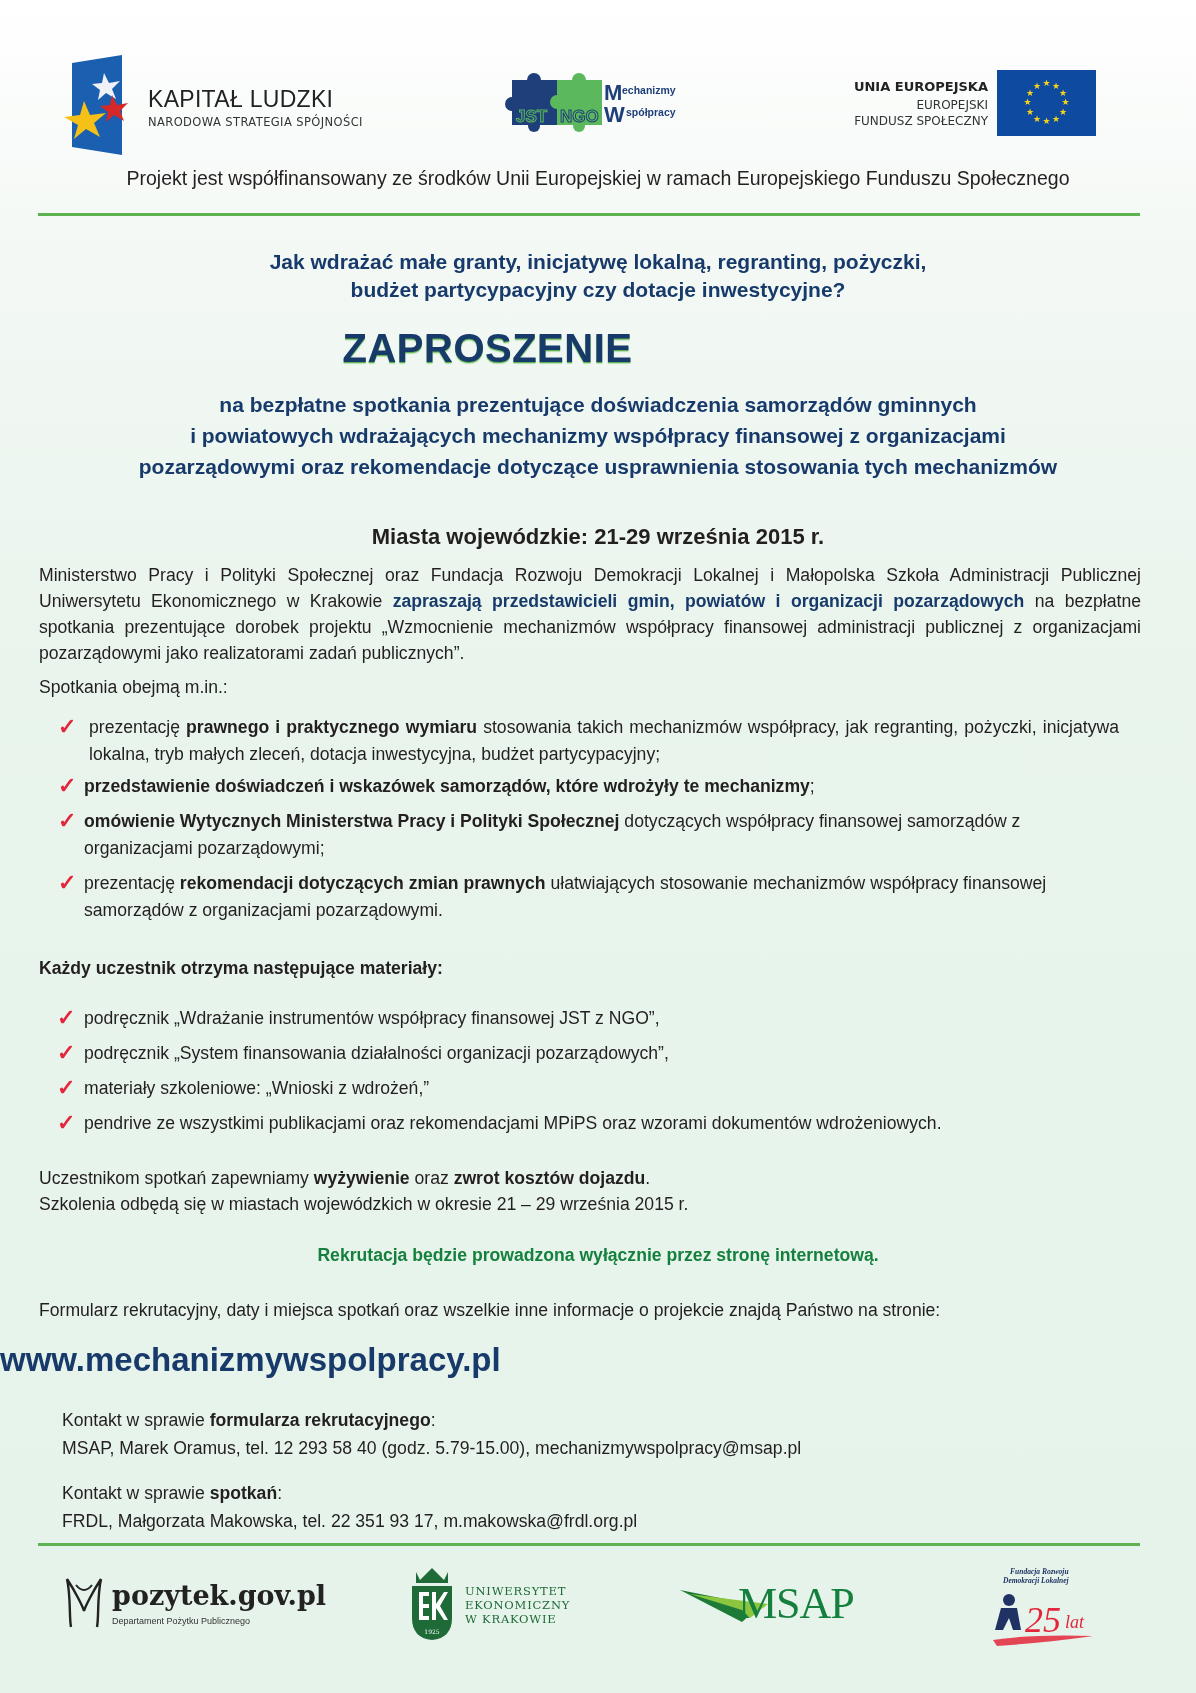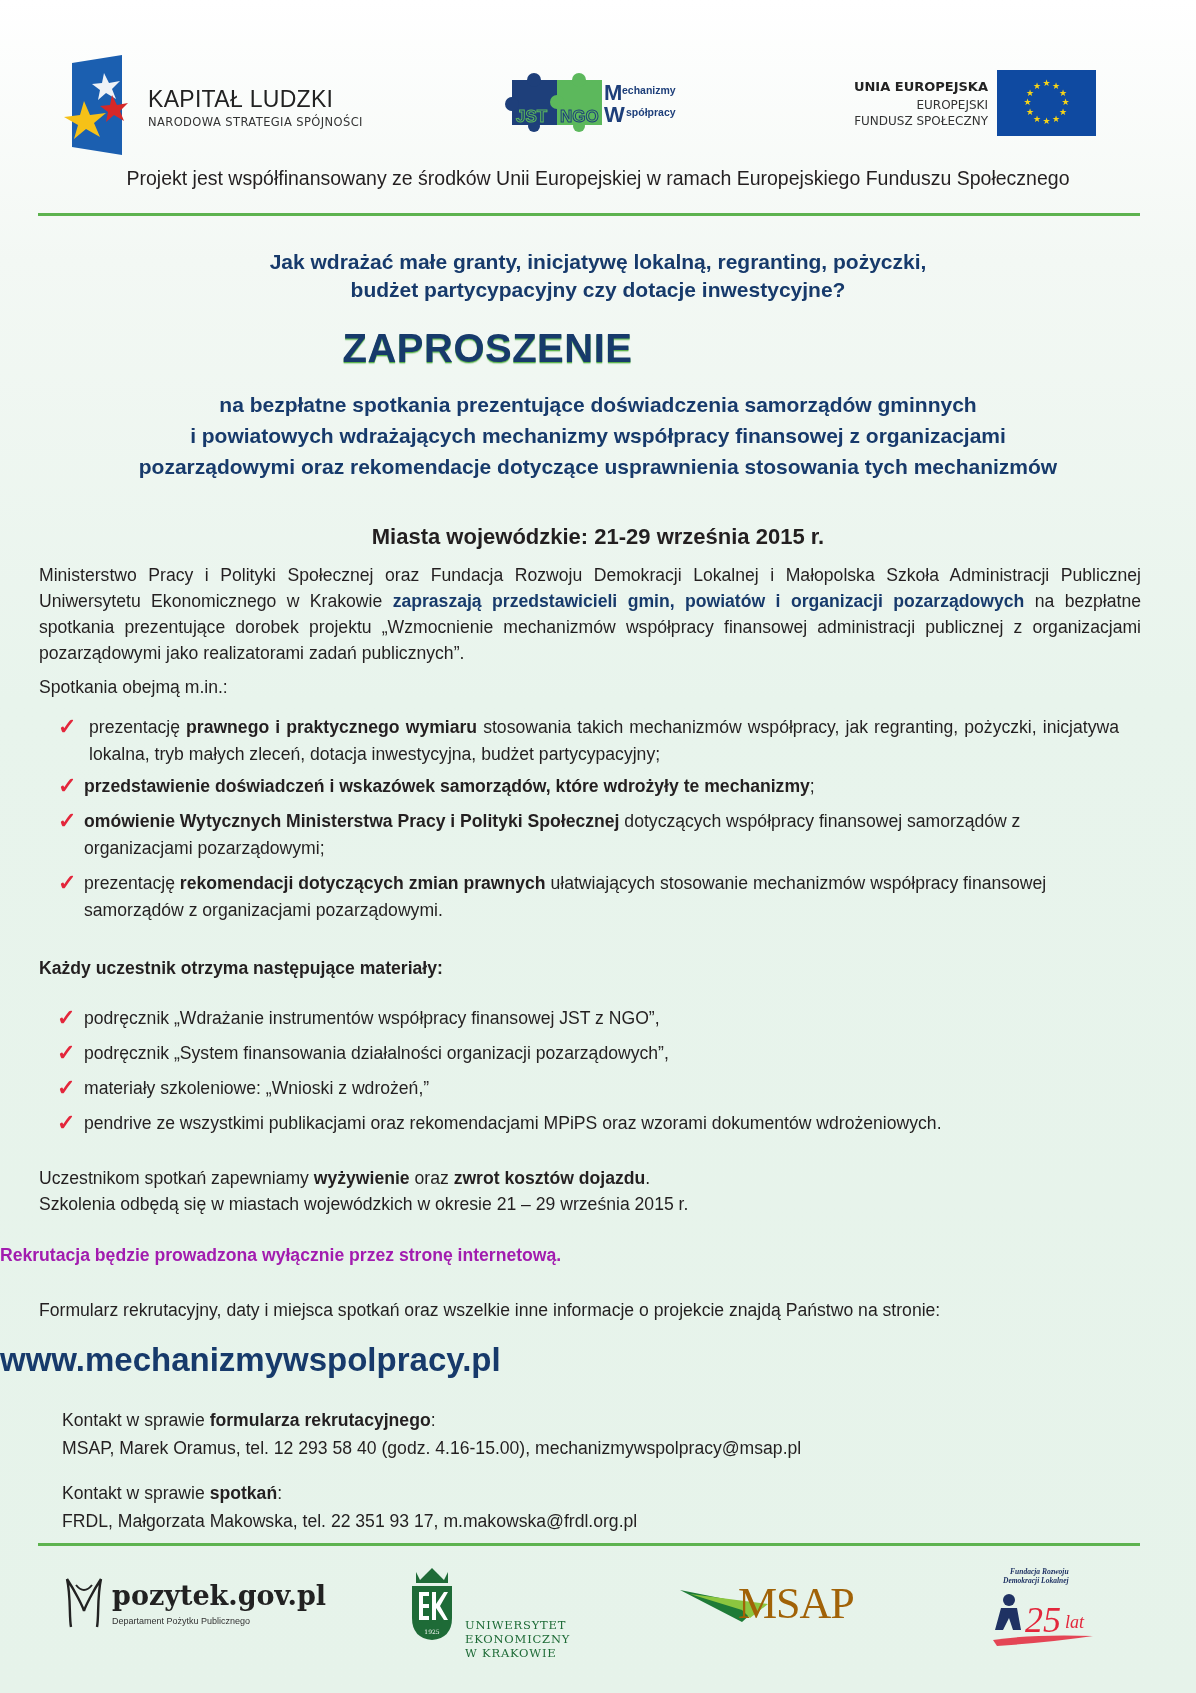--- a/index.html
+++ b/index.html
@@ -31,31 +31,31 @@
   .invite { left: 0; width: 1196px; text-align: center; font-size: 21px; font-weight: bold; color: #173a6b; line-height: 31px; }
   .cities { left: 0; width: 1196px; top: 524px; text-align: center; font-size: 22px; font-weight: bold; color: #231f20; }
 
   .para { left: 39px; width: 1102px; font-size: 17.6px; line-height: 26px; text-align: justify; }
   .para .navyb { color: #173a6b; font-weight: bold; }
   .line { font-size: 17.6px; line-height: 26px; white-space: nowrap; }
 
   .check { position: absolute; color: #e3263b; font-size: 22px; font-weight: bold; line-height: 26px; }
   .item { position: absolute; font-size: 17.6px; line-height: 27px; }
 
-  .rekr { left: 0; width: 1196px; top: 1245px; text-align: left; font-size: 17.6px; font-weight: bold; color: #a21caf; }
+  .rekr { left: 0; width: 1196px; top: 1245px; text-align: center; font-size: 17.6px; font-weight: bold; color: #15803d; }
   .url { left: 0; width: 1196px; top: 1341px; text-align: left; font-size: 33px; font-weight: bold; color: #173a6b; }
 
   
   .poz-icon { left: 63px; top: 1577px; width: 42px; height: 52px; }
   .poz-title { left: 112px; top: 1580px; font-family: "DejaVu Serif", serif; font-weight: bold; font-size: 27px; color: #222; }
   .poz-sub { left: 112px; top: 1616px; font-size: 9px; color: #333; }
   .ue-crest { left: 410px; top: 1568px; width: 44px; height: 72px; }
-  .uek-text { left: 465px; top: 1584px; font-family: "DejaVu Serif", serif; font-size: 11.5px; color: #1e6b37; line-height: 14px; letter-spacing: 0.8px; margin-top: 34px; }
+  .uek-text { left: 465px; top: 1584px; font-family: "DejaVu Serif", serif; font-size: 11.5px; color: #1e6b37; line-height: 14px; letter-spacing: 0.8px; }
   .msap-sw { left: 680px; top: 1588px; width: 95px; height: 40px; }
-  .msap-text { left: 738px; top: 1578px; font-family: "Liberation Serif", serif; font-size: 44px; color: #a16207; letter-spacing: -1px; text-align: right; }
+  .msap-text { left: 738px; top: 1578px; font-family: "Liberation Serif", serif; font-size: 44px; color: #15803d; letter-spacing: -1px; text-align: right; }
   .frdl-top { left: 1003px; top: 1567px; font-family: "Liberation Serif", serif; font-style: italic; font-weight: bold; font-size: 7.5px; color: #1f3263; line-height: 9px; text-align: right; }
   .frdl-fig { left: 993px; top: 1590px; width: 140px; height: 70px; }
 </style>
 </head>
 <body>
 
 <div class="abs kl-flag">
   <svg width="70" height="100" viewBox="0 0 70 100">
     <polygon points="10,8 60,0 60,100 10,92" fill="#1b5fb0"></polygon>
     <polygon points="42,18 47,28 58,26 50,34 54,44 44,38 36,45 38,35 30,29 40,28" fill="#eef2f7"></polygon>
@@ -159,21 +159,21 @@
 </div>
 <div class="abs line" style="left:39px; top:1191px">Szkolenia odbędą się w miastach wojewódzkich w okresie 21 – 29 września 2015 r.</div>
 
 <div class="abs rekr">Rekrutacja będzie prowadzona wyłącznie przez stronę internetową.</div>
 <div class="abs line" style="left:39px; top:1297px">Formularz rekrutacyjny, daty i miejsca spotkań oraz wszelkie inne informacje o projekcie znajdą Państwo na stronie:</div>
 <div class="abs url">www.mechanizmywspolpracy.pl</div>
 
 <div class="abs line" style="left:62px; top:1407px">
   <span>Kontakt w sprawie </span><b>formularza rekrutacyjnego</b><span>:</span>
 </div>
-<div class="abs line" style="left:62px; top:1435px">MSAP, Marek Oramus, tel. 12 293 58 40 (godz. 4.16-15.00), mechanizmywspolpracy@msap.pl</div>
+<div class="abs line" style="left:62px; top:1435px">MSAP, Marek Oramus, tel. 12 293 58 40 (godz. 5.79-15.00), mechanizmywspolpracy@msap.pl</div>
 <div class="abs line" style="left:62px; top:1480px">
   <span>Kontakt w sprawie </span><b>spotkań</b><span>:</span>
 </div>
 <div class="abs line" style="left:62px; top:1508px">FRDL, Małgorzata Makowska, tel. 22 351 93 17, m.makowska@frdl.org.pl</div>
 
 <div class="abs hr" style="top:1543px"></div>
 
 <div class="abs poz-icon">
   <svg width="42" height="52" viewBox="0 0 42 52">
     <path d="M4,2 C8,20 6,40 8,50 M38,2 C34,20 36,40 34,50 M4,2 C12,14 20,30 21,34 C22,30 30,14 38,2" stroke="#222" stroke-width="2.4" fill="none"></path>

